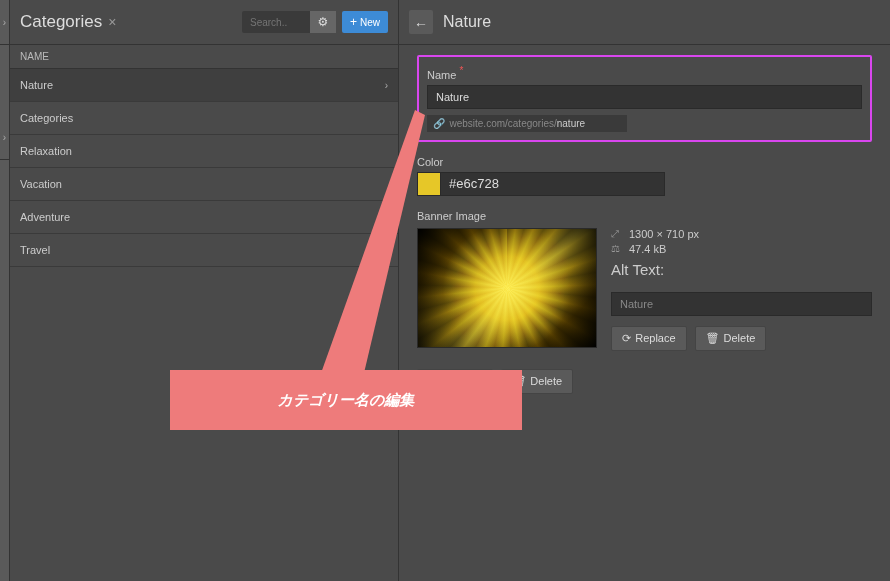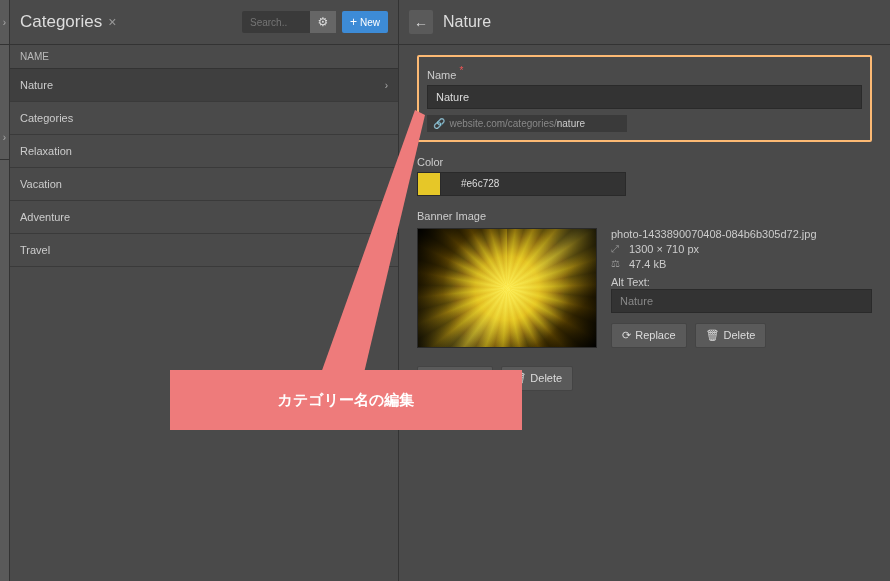--- a/index.html
+++ b/index.html
@@ -28,46 +28,46 @@
 
 .right-panel { flex: 1; background: #4a4a4a; border-left: 1px solid #333; display: flex; flex-direction: column; overflow: hidden; }
 .right-header { display: flex; align-items: center; padding: 8px 10px; height: 45px; border-bottom: 1px solid #333; }
 .back-btn { background: #5a5a5a; border: none; width: 24px; height: 24px; color: #ddd; cursor: pointer; border-radius: 2px; display: flex; align-items: center; justify-content: center; font-size: 14px; margin-right: 10px; }
 .right-title { font-size: 16px; color: #ddd; }
 
 .right-body { padding: 10px 18px; overflow: auto; }
 .field { margin-bottom: 14px; }
 .field-label { font-size: 11px; color: #ccc; margin-bottom: 4px; display: block; }
 .req { color: #e55; font-size: 10px; vertical-align: super; }
-.name-box { border: 2px solid #fdba74; padding: 8px; border-radius: 2px; margin-bottom: 14px; position: relative; }
+.name-box { border: 2px solid #d946ef; padding: 8px; border-radius: 2px; margin-bottom: 14px; position: relative; }
 .text-input { width: 100%; background: #333; border: 1px solid #2a2a2a; padding: 5px 8px; color: #ddd; font-size: 11px; height: 24px; }
 .url-row { display: flex; align-items: center; margin-top: 6px; background: #3a3a3a; padding: 3px 6px; width: 200px; color: #888; font-size: 10px; }
 .url-row .link-ic { margin-right: 4px; }
 
 .color-row { display: flex; align-items: center; }
 .swatch { width: 24px; height: 24px; background: #e6c728; border: 1px solid #2a2a2a; display: inline-block; }
-.color-val { background: #333; border: 1px solid #2a2a2a; padding: 5px 20px; color: #ddd; font-size: 10px; height: 24px; width: 185px; border-left: none; }
+.color-val { background: #333; border: 1px solid #2a2a2a; padding: 5px 8px; color: #ddd; font-size: 13px; height: 24px; width: 224px; border-left: none; }
 
 .helper { font-size: 10px; color: #888; margin-top: 2px; }
 
 .banner-row { display: flex; gap: 14px; margin-top: 6px; }
 .thumb { width: 180px; height: 120px; background: linear-gradient(135deg, #000 0%, #3a2800 18%, #e6c728 45%, #f5e95a 55%, #e6c728 65%, #3a2800 82%, #000 100%); border: 1px solid #2a2a2a; position: relative; overflow: hidden; }
 .thumb::before { content: ''; position: absolute; inset: 0; background: radial-gradient(circle at 50% 50%, rgba(255,240,100,0.9) 0%, rgba(230,199,40,0.7) 30%, rgba(80,60,0,0.6) 60%, rgba(0,0,0,0.9) 100%); }
 .thumb::after { content: ''; position: absolute; inset: 0; background: repeating-conic-gradient(from 0deg at 50% 50%, rgba(0,0,0,0.25) 0deg, rgba(255,240,100,0.15) 8deg, rgba(0,0,0,0.25) 16deg); mix-blend-mode: overlay; }
 .banner-meta { flex: 1; }
 .meta-line { font-size: 11px; color: #ccc; margin-bottom: 3px; display: flex; align-items: center; }
 .meta-line .ic { width: 14px; color: #999; margin-right: 4px; font-size: 10px; }
-.alt-label { font-size: 11px; color: #ccc; margin-top: 6px; margin-bottom: 1px; }
+.alt-label { font-size: 15px; color: #ccc; margin-top: 6px; margin-bottom: 14px; }
 .alt-input { width: 100%; background: #333; border: 1px solid #2a2a2a; padding: 5px 8px; color: #888; font-size: 11px; height: 24px; }
 .btn-row { display: flex; gap: 8px; margin-top: 10px; }
 .btn { background: #5a5a5a; border: 1px solid #444; color: #ddd; padding: 5px 10px; font-size: 11px; cursor: pointer; border-radius: 2px; display: flex; align-items: center; }
 .btn .ic { margin-right: 4px; font-size: 11px; }
 
 .callout-arrow { position: absolute; left: 315px; top: 110px; pointer-events: none; }
-.callout-box { position: absolute; left: 170px; top: 370px; width: 352px; height: 60px; background: #ee7b7b; color: #fff; display: flex; align-items: center; justify-content: center; font-size: 15px; font-weight: bold; }
+.callout-box { position: absolute; left: 170px; top: 370px; width: 352px; height: 60px; background: #ee7b7b; color: #fff; display: flex; align-items: center; justify-content: center; font-size: 15px; font-weight: bold; font-style: italic; }
 </style>
 </head>
 <body>
 
 <div class="container">
   <div class="edge-tab">
     <div class="chev">›</div>
     <div class="chev chev2">›</div>
   </div>
 
@@ -128,21 +128,20 @@
           <span class="swatch"></span>
           <input class="color-val" value="#e6c728" style="">
         </div>
       </div>
 
       <div class="field">
         <label class="field-label">Banner Image</label>
         <div class="banner-row">
           <div class="thumb"></div>
           <div class="banner-meta">
-            <div class="meta-line">photo-1433890070408-084b6b305d72.jpg</div>
             <div class="meta-line">
                 <span class="ic">⤢</span>
                 <span>1300 × 710 px</span>
               </div>
             <div class="meta-line">
                 <span class="ic">⚖</span>
                 <span>47.4 kB</span>
               </div>
             <div class="alt-label">Alt Text:</div>
             <input class="alt-input" value="Nature" style="">

